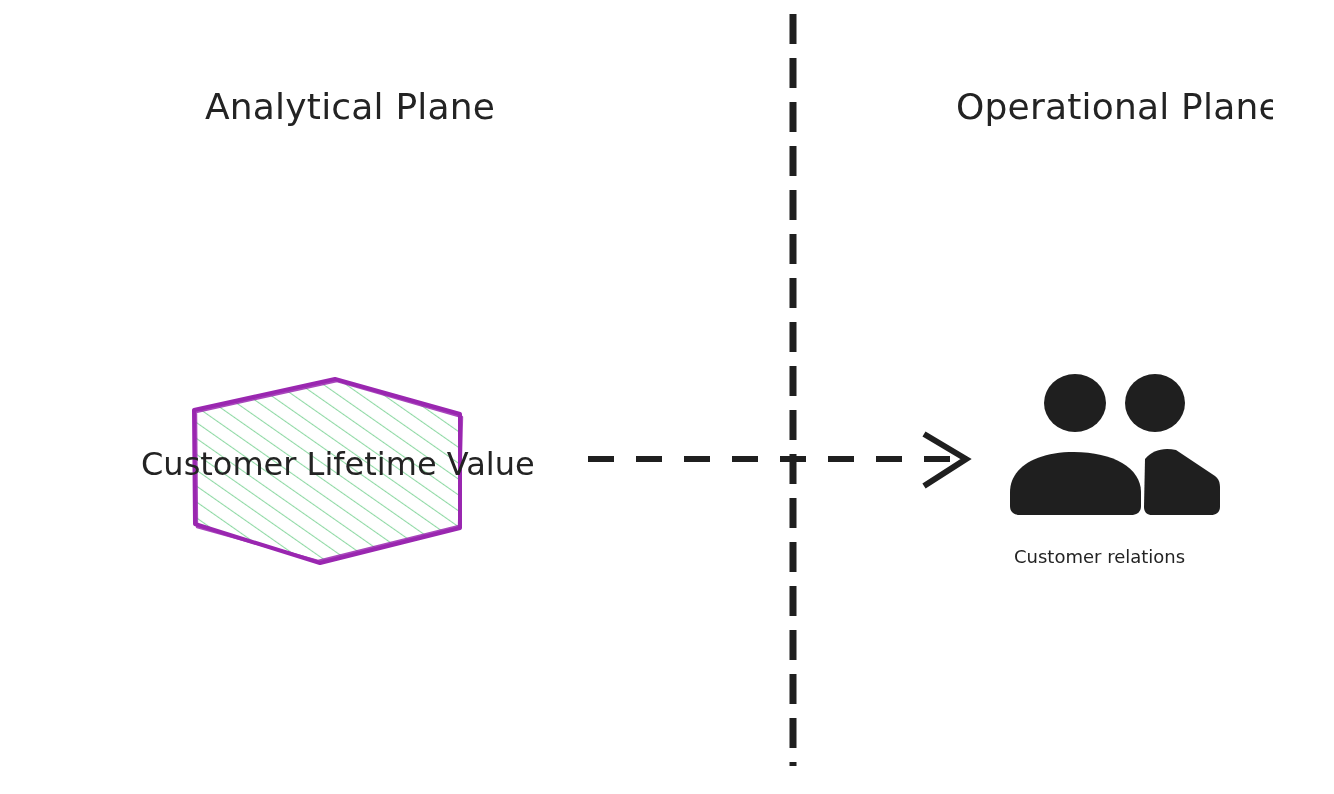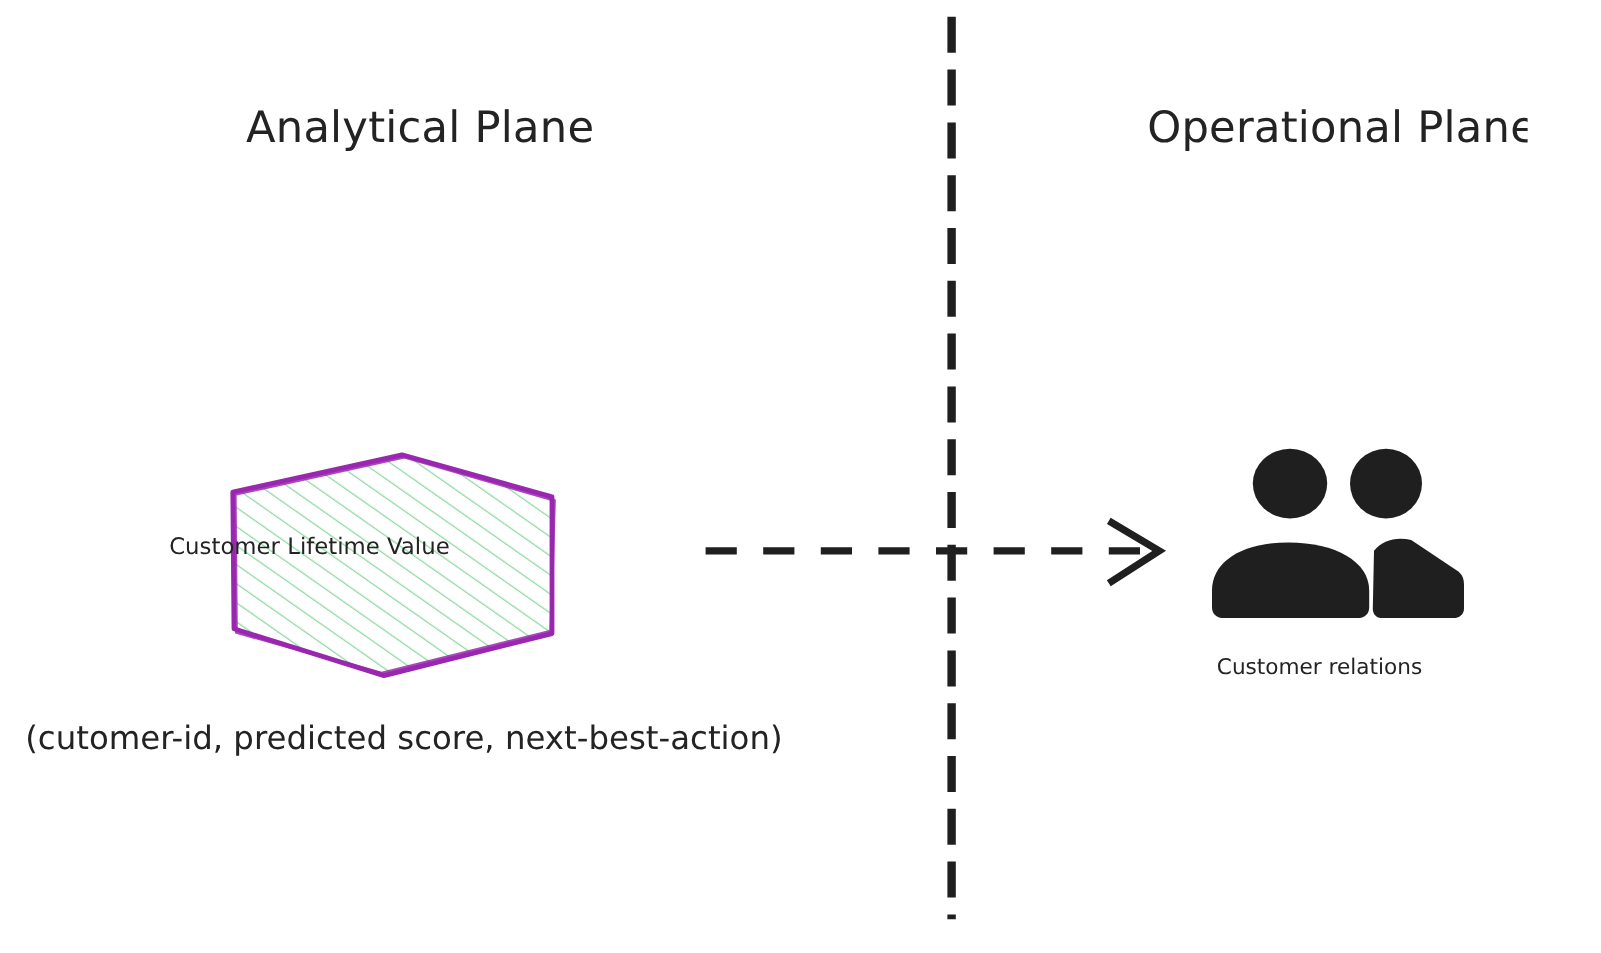--- a/index.html
+++ b/index.html
@@ -38,21 +38,21 @@
   #title-analytical {
     left: 205px;
     top: 86px;
   }
   #title-operational {
     left: 956px;
     top: 86px;
   }
   .node-label {
     position: absolute;
-    font-size: 19px;
+    font-size: 32px;
     font-weight: 400;
     color: #232323;
     white-space: nowrap;
     font-family: "DejaVu Sans", sans-serif;
   }
   #hexagon-label {
     left: 141px;
     top: 445px;
   }
   #caption-tuple {
@@ -110,17 +110,16 @@
                Z"></path>
     </g>
   </svg>
 
   <div class="plane-title" id="title-analytical">Analytical Plane</div>
 
   <div class="plane-title" id="title-operational">Operational Plane</div>
 
   <div class="node-label" id="hexagon-label">Customer Lifetime Value</div>
 
-  <div class="node-label" id="caption-tuple">(cutomer-id, predicted score, next-best-action)</div>
 
   <div class="node-label" id="icon-caption">Customer relations</div>
 
 </div>
 
 </body></html>

